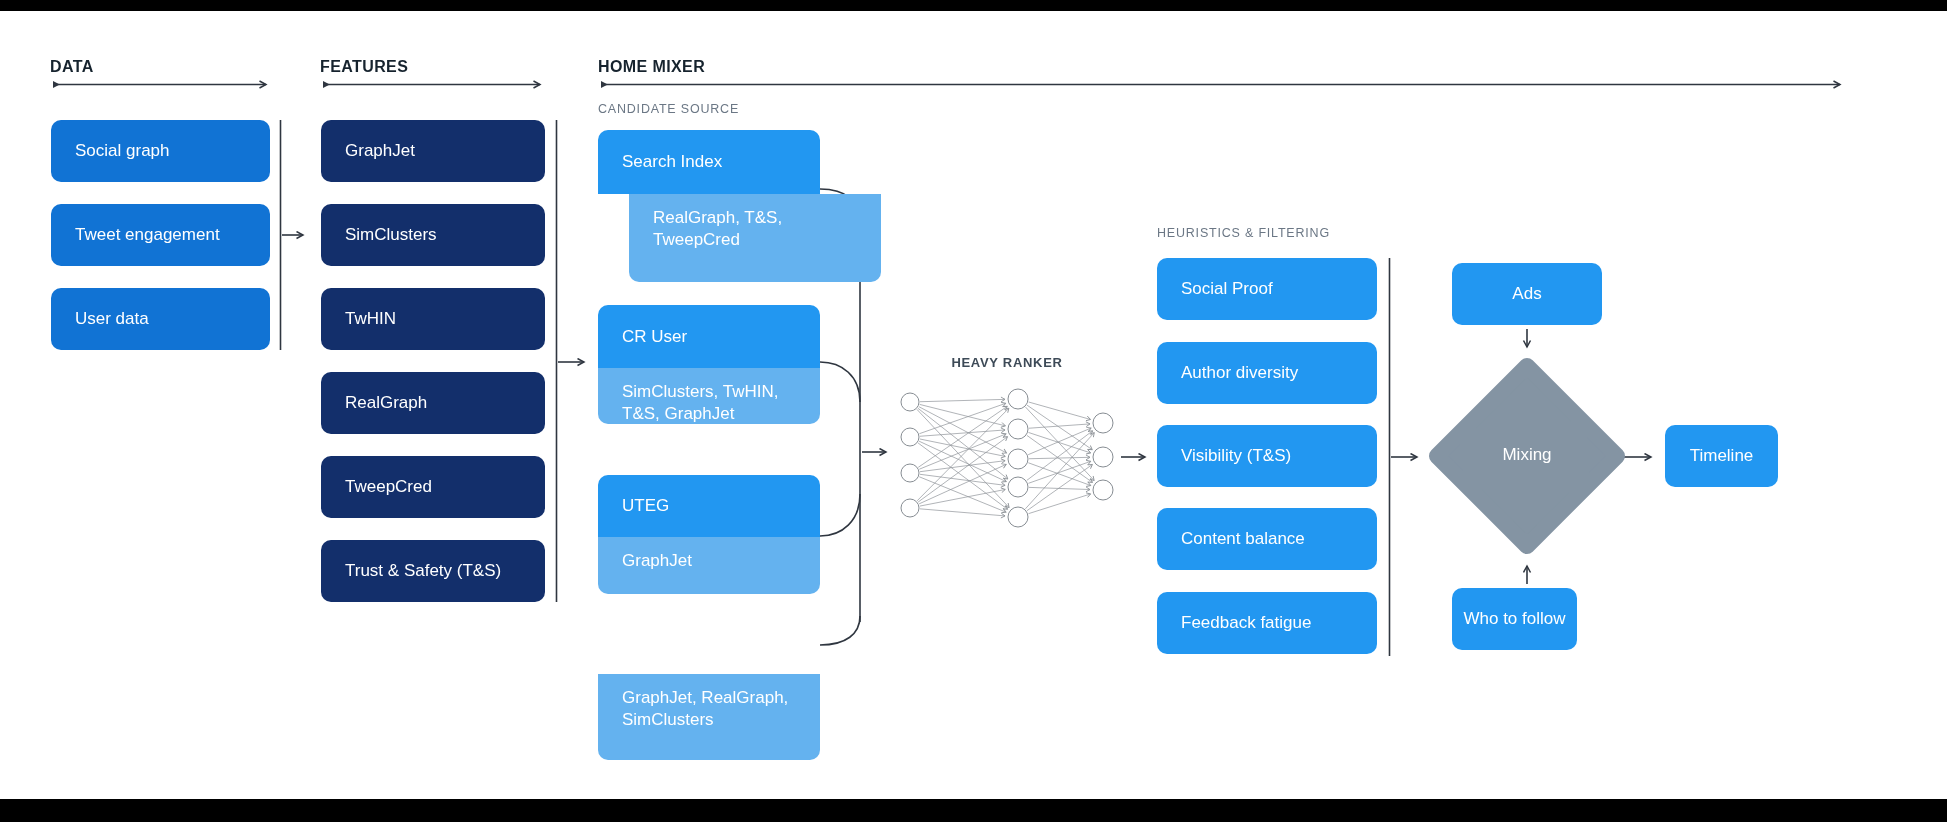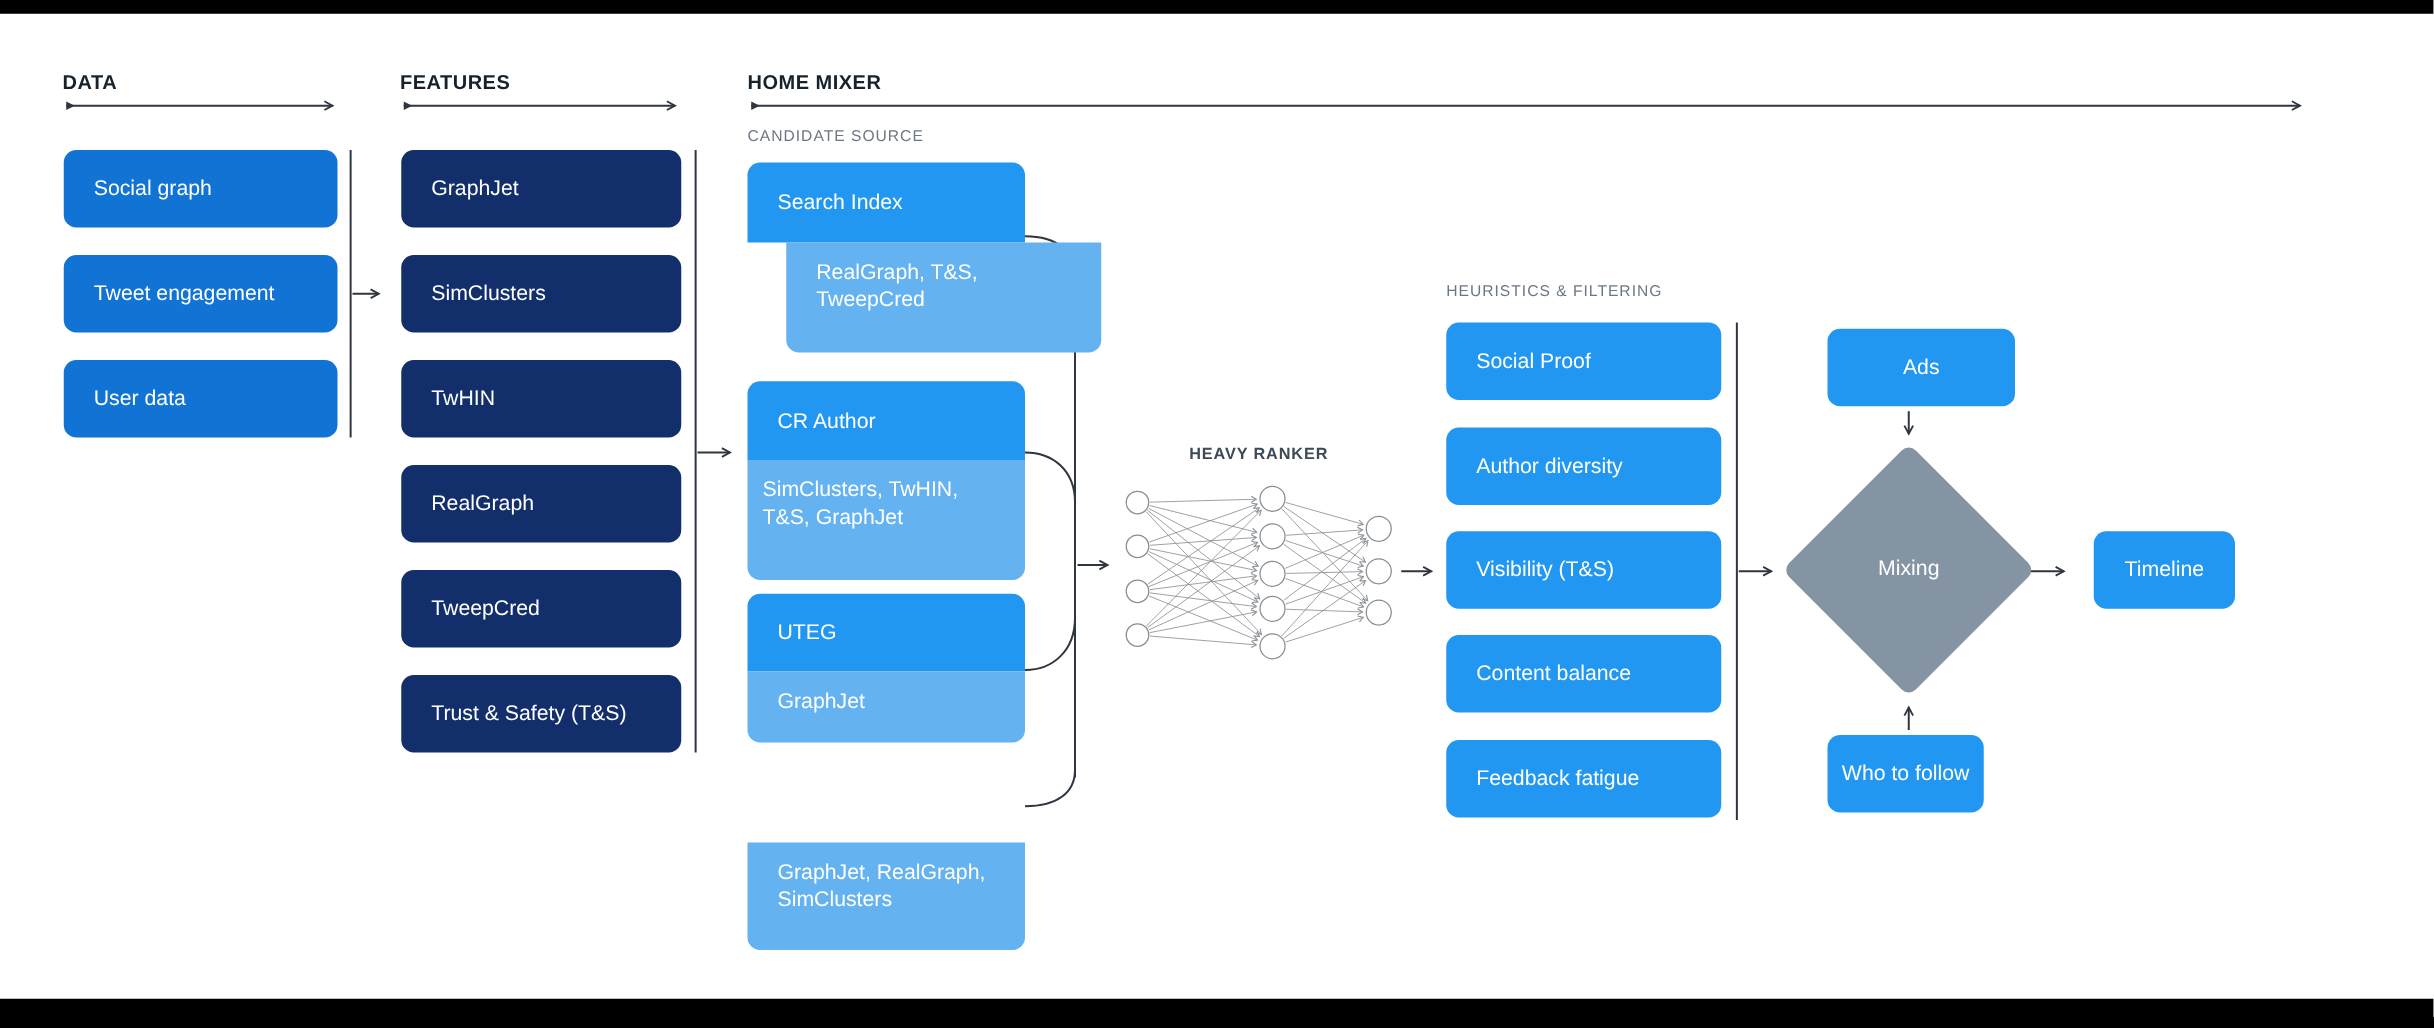--- a/index.html
+++ b/index.html
@@ -6,21 +6,21 @@
   #canvas{position:relative;width:1947px;height:822px;background:var(--background);
     font-family:"Liberation Sans","DejaVu Sans",sans-serif;overflow:hidden;}
   .bar{position:absolute;left:0;width:100%;background:var(--frame_bar);}
   .bar.top{top:0;height:11px;}
   .bar.bottom{bottom:0;height:23px;}
   #wires{position:absolute;left:0;top:0;}
   .ln{fill:none;stroke:var(--connector);stroke-width:1.6;}
   .diamond{fill:var(--mixing_diamond);stroke:var(--mixing_diamond);stroke-width:16;stroke-linejoin:round;}
   .box{position:absolute;box-sizing:border-box;border-radius:10px;color:var(--box_text);
     font-size:17px;font-weight:500;display:flex;align-items:center;padding-left:24px;line-height:22px;}
-  .center{justify-content:center;padding-left:0;text-align:right;margin-left:10px;}
+  .center{justify-content:center;padding-left:0;text-align:right;}
   .cand-head{border-radius:10px 10px 0 0;}
   .cand-sub{border-radius:0 0 10px 10px;align-items:flex-start;padding-top:13px;padding-right:20px;}
   .sec-label{position:absolute;font-size:16px;font-weight:700;color:var(--section_label);letter-spacing:.4px;}
   .sub-label{position:absolute;font-size:12.5px;font-weight:500;color:var(--sub_label);letter-spacing:.8px;}
   .hr-label{position:absolute;font-size:13px;font-weight:700;color:var(--heavy_ranker_label);letter-spacing:.7px;text-align:center;}
   .diamond-label{position:absolute;color:var(--box_text);font-size:17px;font-weight:500;text-align:center;}
   .net-circle{fill:#fff;stroke:#878d93;stroke-width:1;}
   .net-edge{stroke:var(--network_edge);stroke-width:.7;fill:none;}
 </style>
 </head>
@@ -136,22 +136,22 @@
     <div class="box" style="left: 51px; top: 204px; width: 219px; height: 62px; background: var(--data_box);">Tweet engagement</div>
     <div class="box" style="left: 51px; top: 288px; width: 219px; height: 62px; background: var(--data_box);">User data</div>
     <div class="box" style="left: 321px; top: 120px; width: 224px; height: 62px; background: var(--features_box);">GraphJet</div>
     <div class="box" style="left: 321px; top: 204px; width: 224px; height: 62px; background: var(--features_box);">SimClusters</div>
     <div class="box" style="left: 321px; top: 288px; width: 224px; height: 62px; background: var(--features_box);">TwHIN</div>
     <div class="box" style="left: 321px; top: 372px; width: 224px; height: 62px; background: var(--features_box);">RealGraph</div>
     <div class="box" style="left: 321px; top: 456px; width: 224px; height: 62px; background: var(--features_box);">TweepCred</div>
     <div class="box" style="left: 321px; top: 540px; width: 224px; height: 62px; background: var(--features_box);">Trust &amp; Safety (T&amp;S)</div>
     <div class="box cand-head" style="left: 598px; top: 130px; width: 222px; height: 64px; background: var(--candidate_head);">Search Index</div>
     <div class="box cand-sub" style="left: 617px; top: 194px; width: 252px; height: 88px; background: var(--candidate_sub); margin-left: 12px;">RealGraph, T&amp;S, TweepCred</div>
-    <div class="box cand-head" style="left: 598px; top: 305px; width: 222px; height: 63px; background: var(--candidate_head);">CR Author</div>
-    <div class="box cand-sub" style="left: 598px; top: 368px; width: 222px; height: 96px; background: var(--candidate_sub); padding-left: 12px;">SimClusters, TwHIN, T&amp;S, GraphJet</div>
+    <div class="box cand-head" style="left: 598px; top: 305px; width: 222px; height: 63px; background: var(--candidate_head);">CR User</div>
+    <div class="box cand-sub" style="left: 598px; top: 368px; width: 222px; height: 56px; background: var(--candidate_sub);">SimClusters, TwHIN, T&amp;S, GraphJet</div>
     <div class="box cand-head" style="left: 598px; top: 475px; width: 222px; height: 62px; background: var(--candidate_head);">UTEG</div>
     <div class="box cand-sub" style="left: 598px; top: 537px; width: 222px; height: 57px; background: var(--candidate_sub);">GraphJet</div>
     <div class="box cand-sub" style="left: 598px; top: 674px; width: 222px; height: 86px; background: var(--candidate_sub);">GraphJet, RealGraph, SimClusters</div>
     <div class="box" style="left: 1157px; top: 258px; width: 220px; height: 62px; background: var(--heuristics_box);">Social Proof</div>
     <div class="box" style="left: 1157px; top: 342px; width: 220px; height: 62px; background: var(--heuristics_box);">Author diversity</div>
     <div class="box" style="left: 1157px; top: 425px; width: 220px; height: 62px; background: var(--heuristics_box);">Visibility (T&amp;S)</div>
     <div class="box" style="left: 1157px; top: 508px; width: 220px; height: 62px; background: var(--heuristics_box);">Content balance</div>
     <div class="box" style="left: 1157px; top: 592px; width: 220px; height: 62px; background: var(--heuristics_box);">Feedback fatigue</div>
   </div>
 

